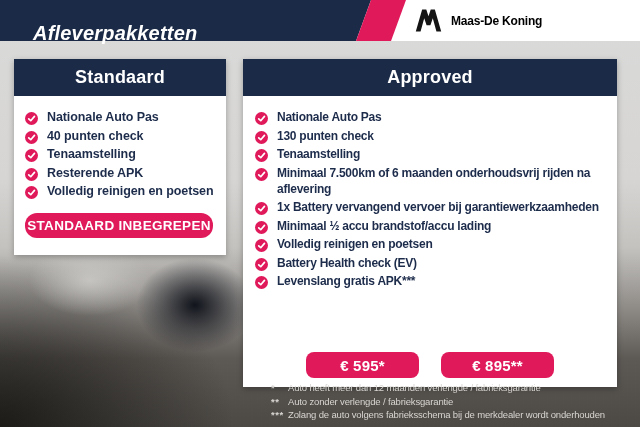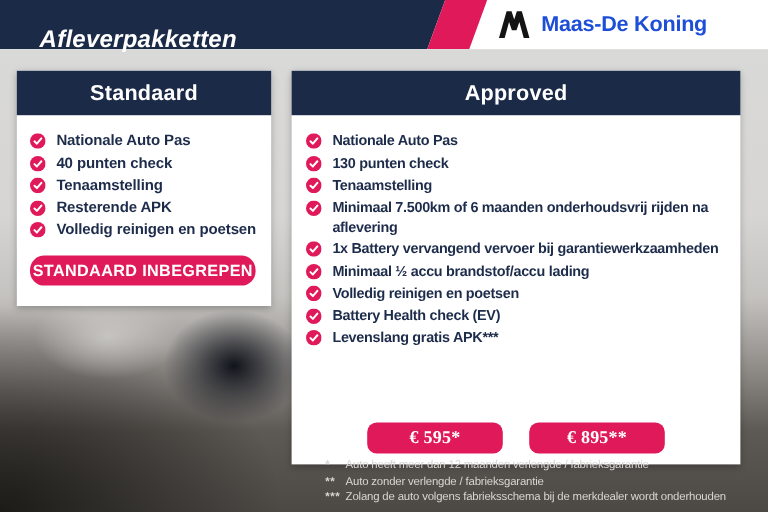--- a/index.html
+++ b/index.html
@@ -17,21 +17,21 @@
   
   .topbar{position:absolute;top:0;left:0;width:640px;height:41px;background:#ffffff;}
   .topbar-navy{position:absolute;inset:0;background:#1b2a47;
     clip-path:polygon(0 0,371px 0,356px 41px,0 41px);}
   .topbar-stripe{position:absolute;inset:0;background:#e0195b;
     clip-path:polygon(371px 0,406px 0,391px 41px,356px 41px);}
   .topbar-title{position:absolute;left:33px;top:0;line-height:41px;
     color:#ffffff;font-size:20px;font-weight:bold;letter-spacing:.2px;font-style:italic;}
   .brand{position:absolute;right:0;top:0;width:225px;height:41px;display:flex;align-items:center;}
   .brand-logo{width:27px;height:25px;margin-right:9px;display:inline-block;}
-  .brand-name{color:#1d4ed8;font-size:18px;font-weight:bold;letter-spacing:-.2px;}
+  .brand-name{color:#000000;font-size:12px;font-weight:bold;letter-spacing:-.2px;}
 
   
   .card{position:absolute;background:#ffffff;box-shadow:0 2px 6px rgba(0,0,0,.28);}
   .card-header{height:37px;background:#1b2a47;display:flex;align-items:center;justify-content:center;}
   .card-header span{color:#ffffff;font-size:18px;font-weight:bold;letter-spacing:.2px;}
   .card-standaard{left:14px;top:59px;width:212px;height:196px;}
   .card-approved{left:243px;top:59px;width:374px;height:328px;}
 
   ul.checklist{list-style:none;margin:0;padding:13px 8px 0 11px;}
   .card-approved ul.checklist{padding-left:12px;}
@@ -41,21 +41,21 @@
   .card-approved .li-t{font-size:12px;letter-spacing:-.25px;}
 
   .std-btn{position:absolute;left:11px;bottom:17px;width:188px;height:25px;
     background:#e0195b;border:none;border-radius:12px;cursor:pointer;
     color:#ffffff;font-family:"Liberation Sans",sans-serif;font-weight:bold;font-size:13.5px;letter-spacing:.3px;
     display:flex;align-items:center;justify-content:center;padding:0;}
 
   .price-row{position:absolute;left:0;bottom:9px;width:100%;
     display:flex;justify-content:center;gap:22px;}
   .price-btn{width:113px;height:26px;background:#e0195b;border:none;border-radius:8px;cursor:pointer;
-    color:#ffffff;font-family:Liberation Serif, serif;font-weight:bold;font-size:15px;letter-spacing:.2px;
+    color:#ffffff;font-family:Liberation Sans, sans-serif;font-weight:bold;font-size:15px;letter-spacing:.2px;
     display:flex;align-items:center;justify-content:center;padding:0;}
 
   
   .footnotes{position:absolute;left:271px;top:382px;width:360px;}
   .fn{display:flex;margin-bottom:2px;}
   .fn-m{flex:0 0 17px;color:#d8d6d2;font-size:9.5px;line-height:11.5px;font-weight:bold;letter-spacing:.5px;}
   .fn-t{color:#d8d6d2;font-size:9.5px;line-height:11.5px;letter-spacing:-.15px;}
 </style>
 <title>Afleverpakketten</title></head>
 <body>

